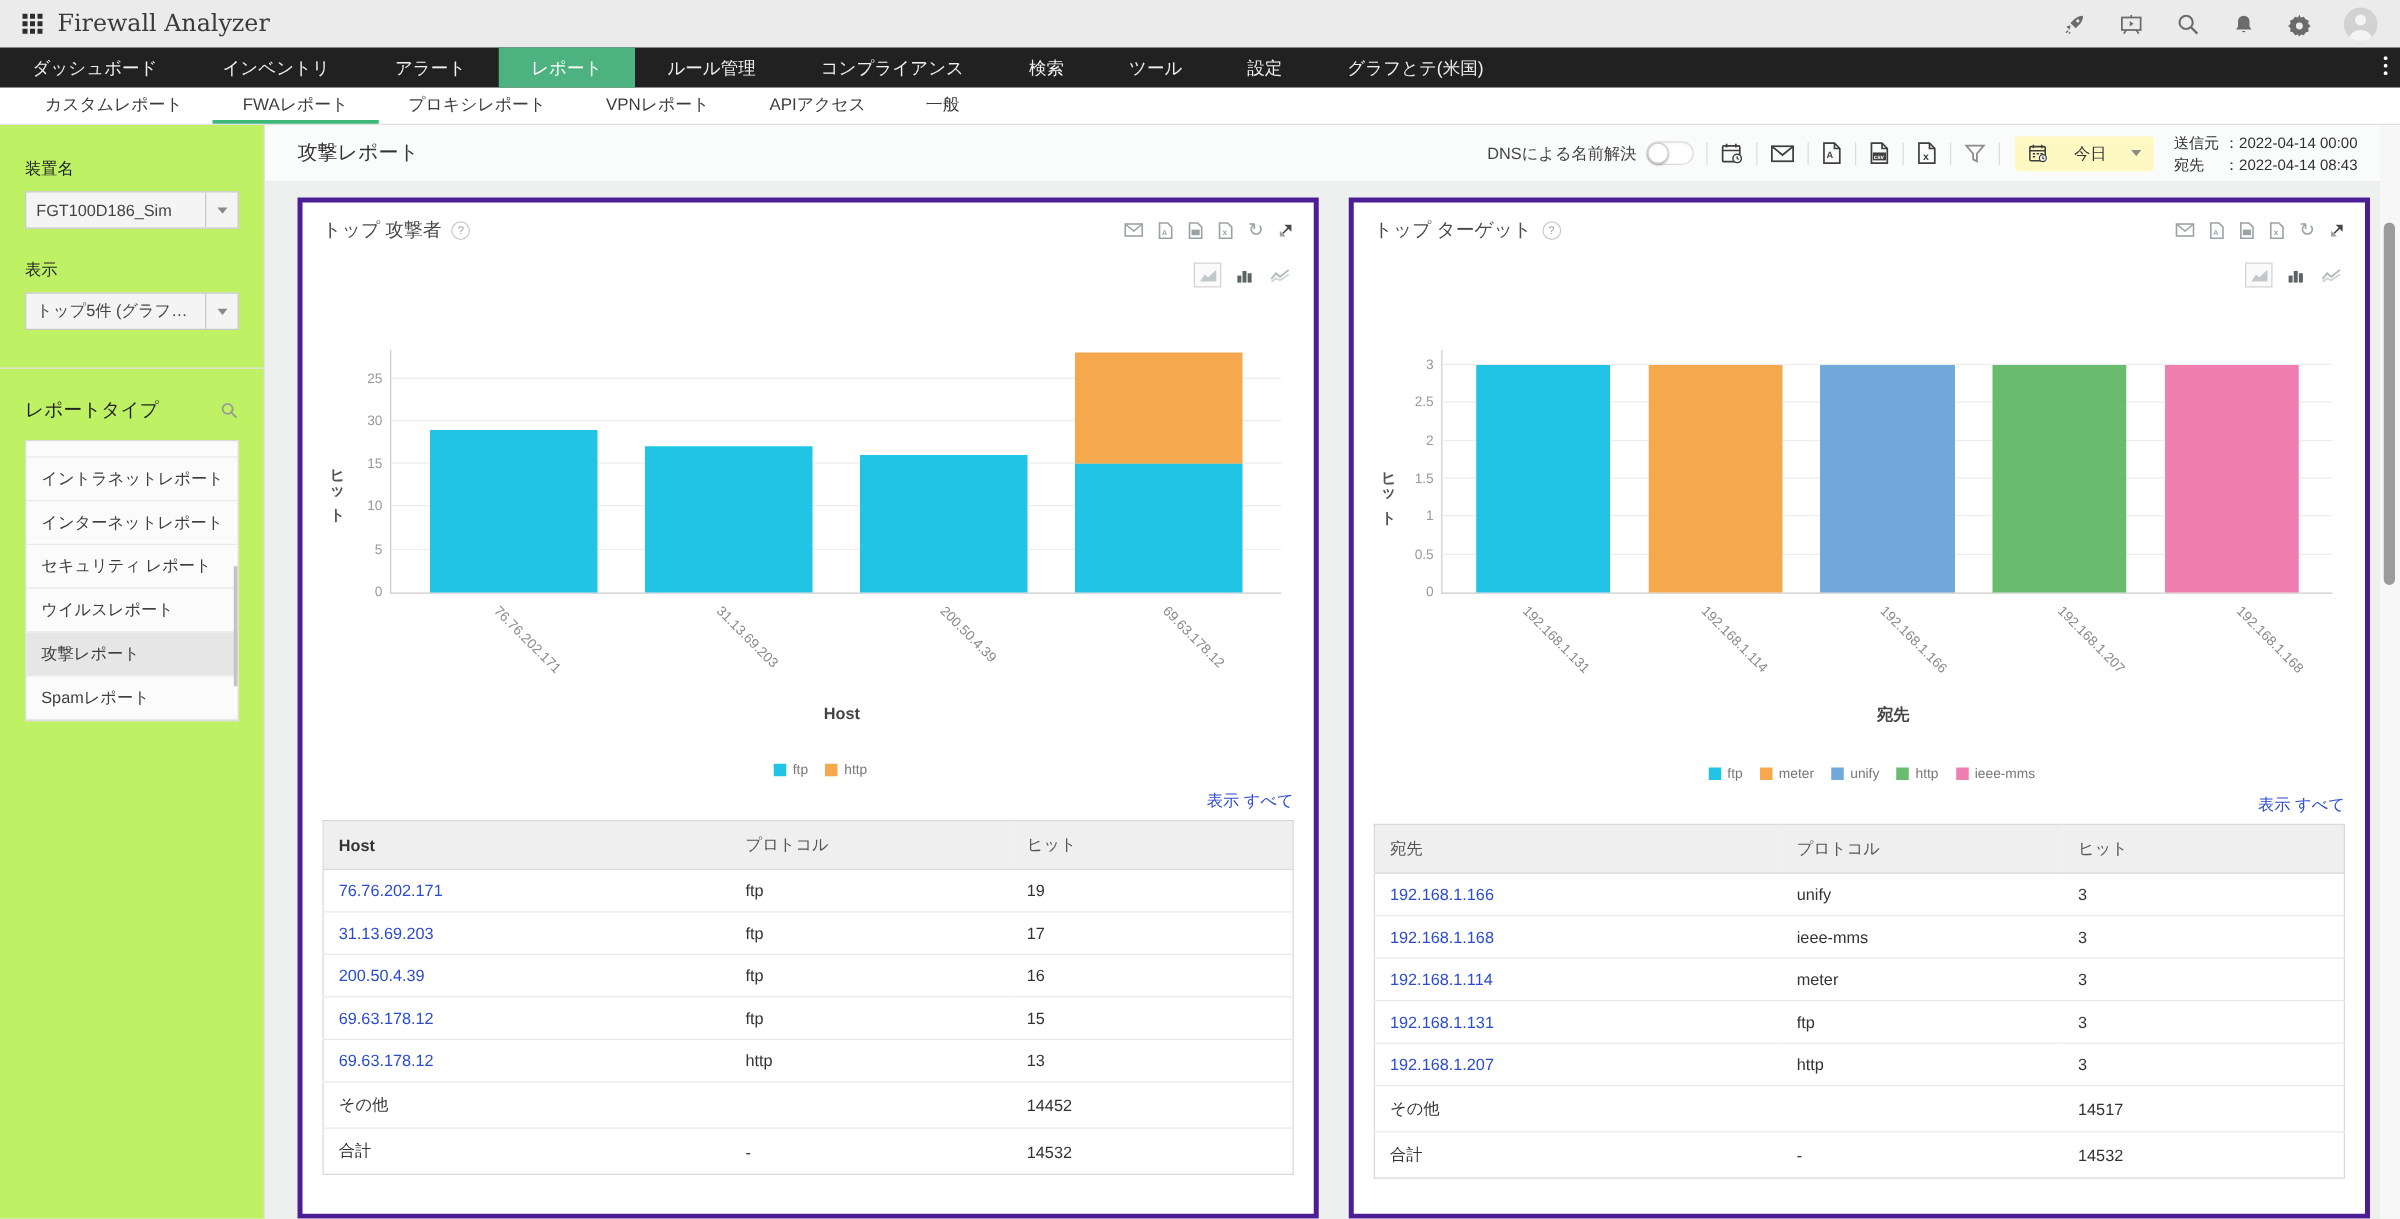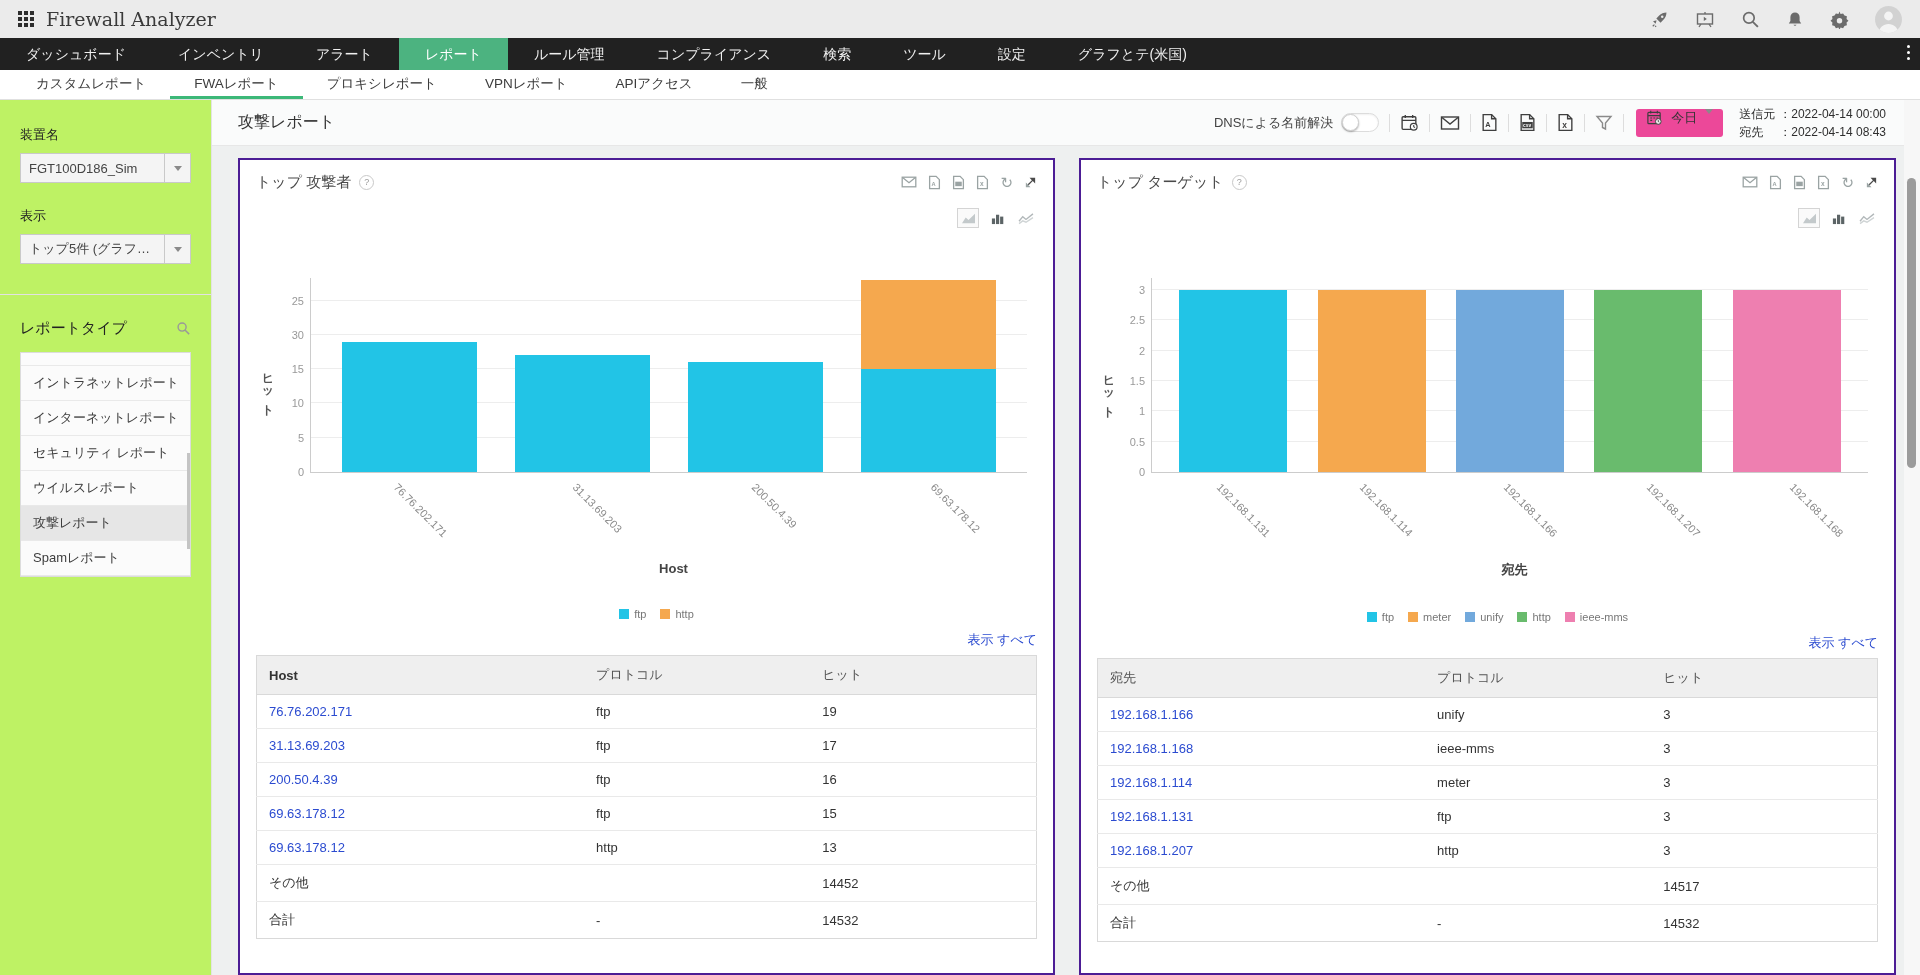--- a/index.html
+++ b/index.html
@@ -51,27 +51,27 @@
   
   .main{flex:1;display:flex;flex-direction:column;min-width:0;}
   .page-head{height:46px;background:#fafbfb;border-bottom:1px solid #e7e7e7;display:flex;align-items:center;padding:0 18px 0 26px;flex:none;}
   .page-title{font-size:16px;color:#333;}
   .toolbar{margin-left:auto;display:flex;align-items:center;color:#444;}
   .dns-label{font-size:13px;color:#444;margin-right:8px;white-space:nowrap;}
   .switch{width:38px;height:19px;border-radius:10px;background:#fff;border:1px solid #dcdcdc;position:relative;cursor:pointer;flex:none;box-shadow:inset 0 1px 2px rgba(0,0,0,.06);}
   .switch .knob{position:absolute;left:0;top:0;width:17px;height:17px;border-radius:50%;background:#fff;border:1px solid #cfcfcf;box-shadow:0 1px 2px rgba(0,0,0,.3);}
   .tsep{width:1px;height:18px;background:#ddd;margin:0 10px;flex:none;}
   .tool-ic{display:flex;align-items:center;justify-content:center;cursor:pointer;color:#3f3f3f;}
-  .date-box{background:#ec4899;border-radius:3px;height:28px;display:flex;align-items:flex-start;padding:0 10px;gap:8px;cursor:pointer;margin-left:2px;}
+  .date-box{background:#fef9c3;border-radius:3px;height:28px;display:flex;align-items:center;padding:0 10px;gap:20px;cursor:pointer;margin-left:2px;}
   .date-box .txt{font-size:13px;color:#333;}
   .stamps{margin-left:16px;font-size:12px;color:#2e2e2e;line-height:1.5;white-space:nowrap;}
   .stamps .lb{display:inline-block;min-width:40px;}
   
   .panels{flex:1;display:flex;gap:24px;padding:12px 8px 0 26px;overflow:hidden;}
-  .panel{flex:1;background:#fff;border:2px solid #4c1d95;padding:0 16px;overflow:hidden;}
+  .panel{flex:1;background:#fff;border:4px solid #4c1d95;padding:0 16px;overflow:hidden;}
   .panel-head{display:flex;align-items:center;height:44px;}
   .panel-title{font-size:15px;color:#4a4a4a;}
   .help-badge{width:15px;height:15px;border-radius:50%;border:1px solid #c9c9c9;color:#9a9a9a;font-size:9px;display:inline-flex;align-items:center;justify-content:center;margin-left:8px;cursor:pointer;}
   .panel-tools{margin-left:auto;display:flex;align-items:center;gap:11px;color:#9aa3a3;}
   .panel-tools .ric{font-size:15px;line-height:1;color:#9aa3a3;cursor:pointer;}
   .ctype-row{display:flex;justify-content:flex-end;gap:7px;height:24px;margin-top:4px;}
   .ctype{width:22px;height:20px;display:flex;align-items:center;justify-content:center;cursor:pointer;}
   .ctype.boxed{border:1px solid #d4d4d4;background:#fafafa;}
   
   .chart-outer{display:flex;margin-top:46px;}

